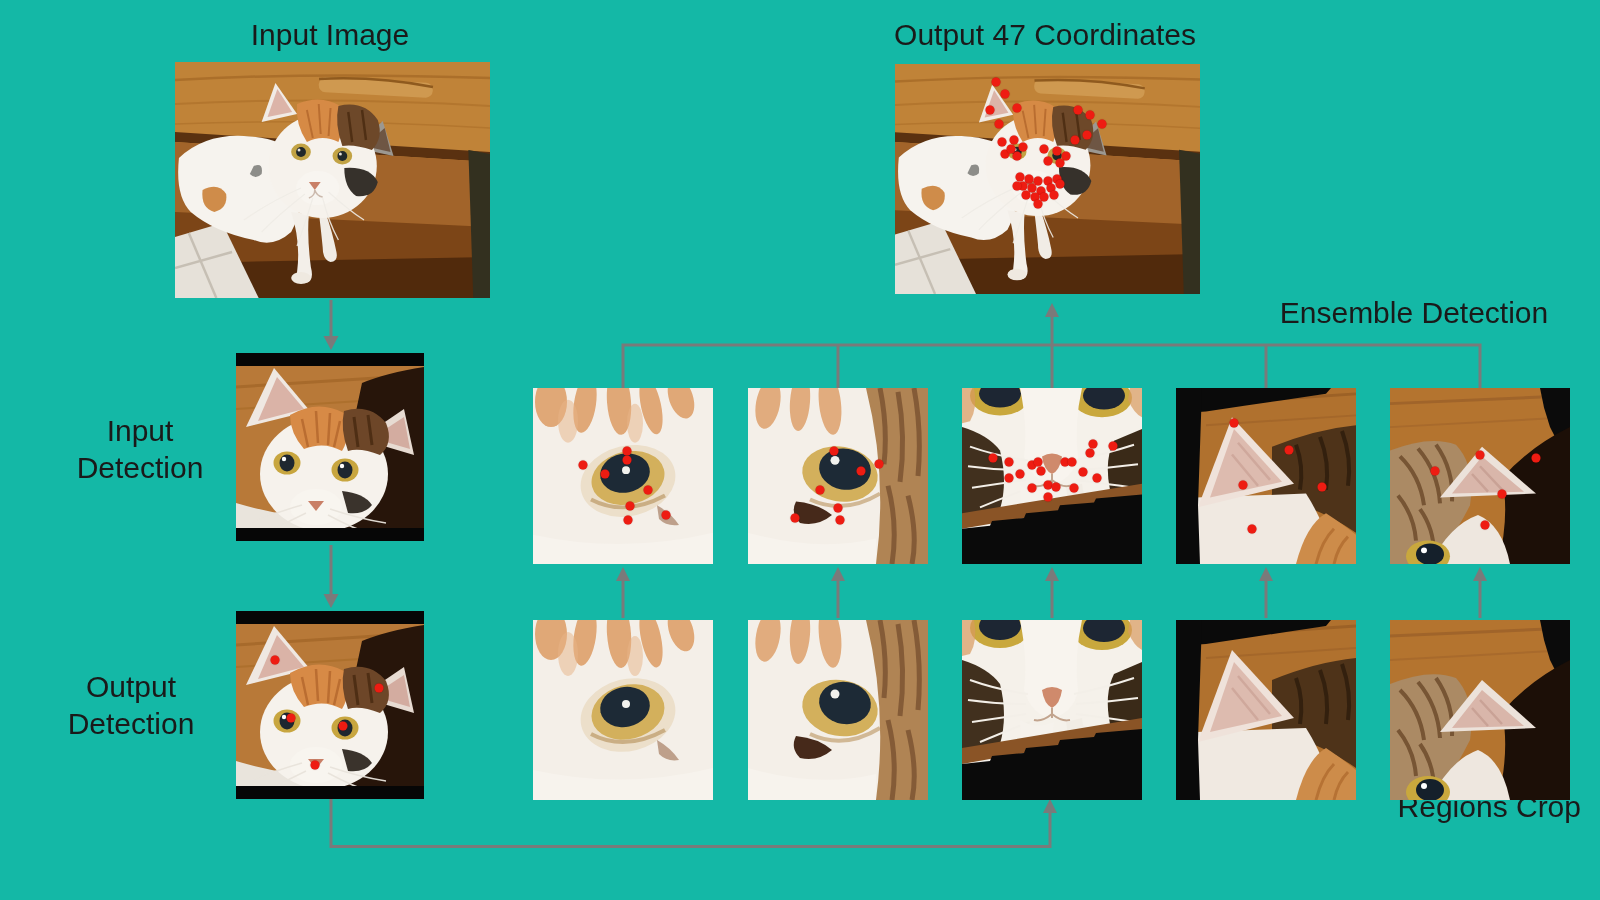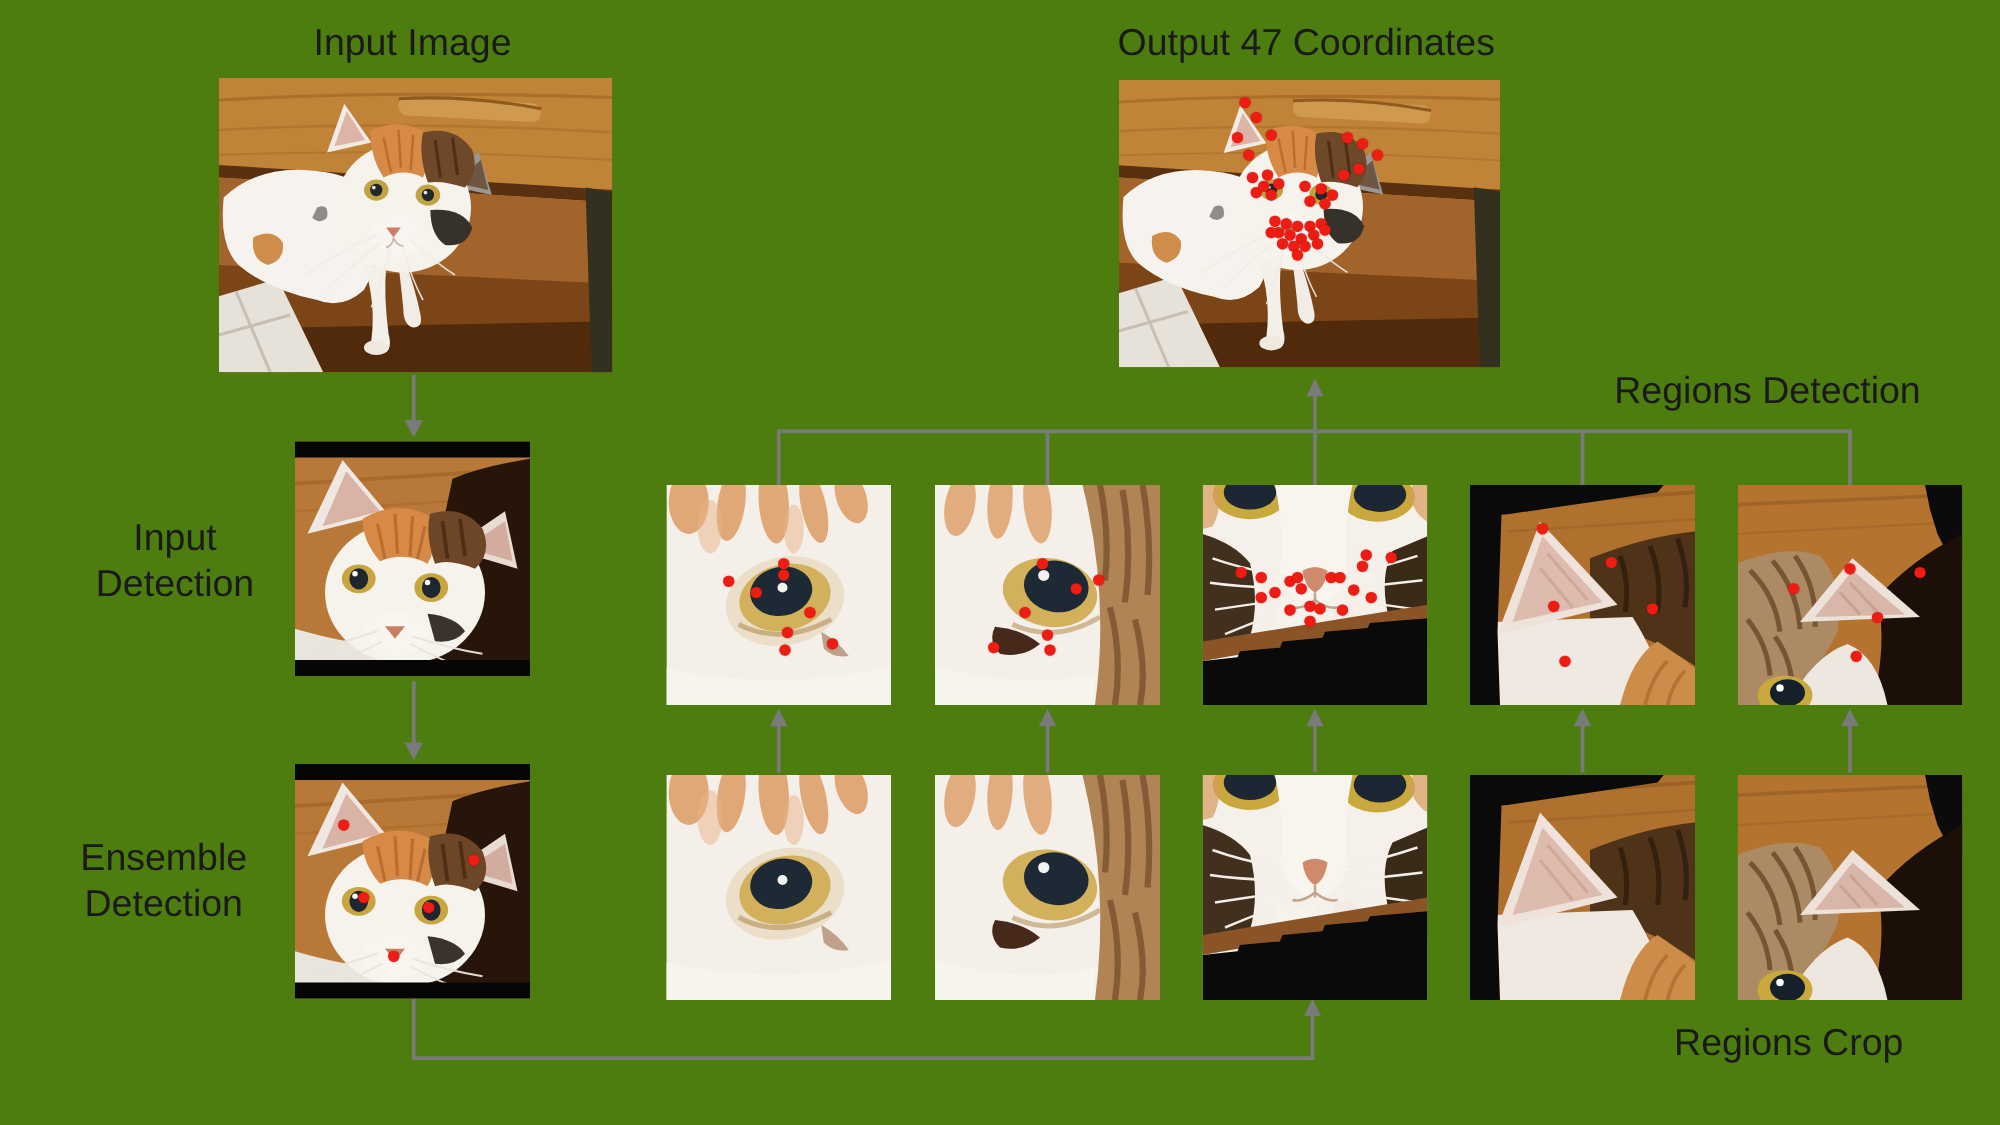--- a/index.html
+++ b/index.html
@@ -1,18 +1,18 @@
 <!DOCTYPE html>
 <html style="--arrow: #7a7a7a; --dot: #ee1c12; --text: #1a1a1a;"><head>
 <meta charset="utf-8">
 <style>
   html,body{margin:0;padding:0;background:#ffffff;}
   #stage{
     position:relative;width:1600px;height:900px;overflow:hidden;
-    background:#4d7c0f;font-family:"Liberation Sans", sans-serif;color:var(--text,#1a1a1a);
+    background:#14b8a6;font-family:"Liberation Sans", sans-serif;color:var(--text,#1a1a1a);
   }
   .label{
     position:absolute;text-align:center;font-size:30px;line-height:37px;
     color:var(--text,#1a1a1a);letter-spacing:0;white-space:nowrap;
   }
   .label.multiline{white-space:normal;}
   .img-node{
     position:absolute;margin:0;padding:0;overflow:hidden;
   }
   .img-node svg.scene{position:absolute;left:0;top:0;width:100%;height:100%;display:block;}
@@ -270,30 +270,30 @@
       <polygon class="ahead" points="1045,317 1059,317 1052,303"></polygon>
     </g>
     <g>
       <path class="aline" d="M331 799 L331 846.5 L1050 846.5 L1050 812"></path>
       <polygon class="ahead" points="1043,813 1057,813 1050,799"></polygon>
     </g>
   </svg>
 
   <div class="label" style="left:155px;top:16px;width:350px;">Input Image</div>
   <div class="label" style="left:845px;top:16px;width:400px;">Output 47 Coordinates</div>
-  <div class="label" style="left:1254px;top:294px;width:320px;">Regions Detection</div>
+  <div class="label" style="left:1254px;top:294px;width:320px;">Ensemble Detection</div>
   <div class="label multiline" style="left:40px;top:412px;width:200px;">
     <span>Input</span><br>
     <span>Detection</span>
   </div>
   <div class="label multiline" style="left:31px;top:668px;width:200px;">
-    <span>Ensemble</span><br>
+    <span>Output</span><br>
     <span>Detection</span>
   </div>
-  <div class="label" style="left:1281px;top:816px;width:300px;">Regions Crop</div>
+  <div class="label" style="left:1281px;top:788px;width:300px;text-align:right;">Regions Crop</div>
 
   <figure class="img-node" style="left:175px;top:62px;width:315px;height:236px;">
     <svg class="scene" viewBox="0 0 320 236" preserveAspectRatio="none">
         <use href="#scene-photo" width="320" height="236"></use>
       </svg>
   </figure>
 
   <figure class="img-node" style="left:895px;top:64px;width:305px;height:230px;">
     <svg class="scene" viewBox="0 0 320 236" preserveAspectRatio="none">
         <use href="#scene-photo" width="320" height="236"></use>

